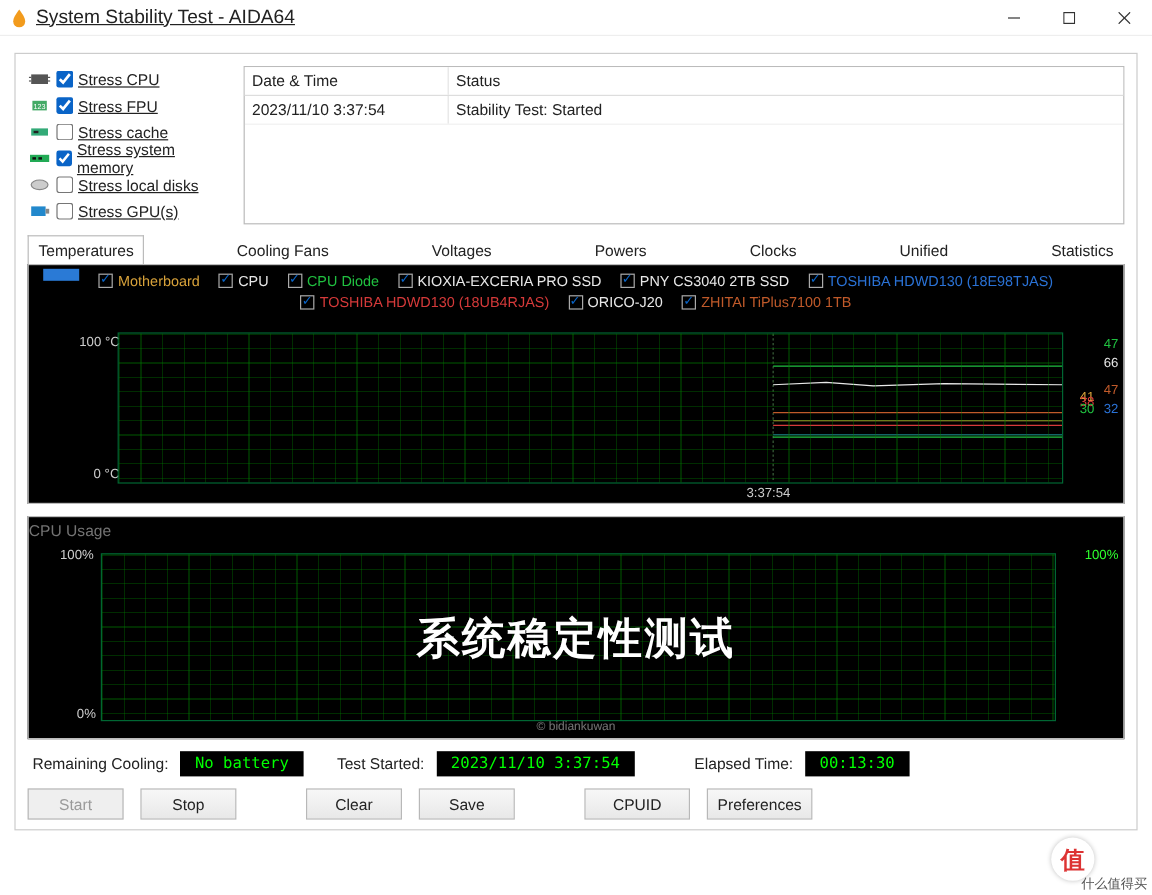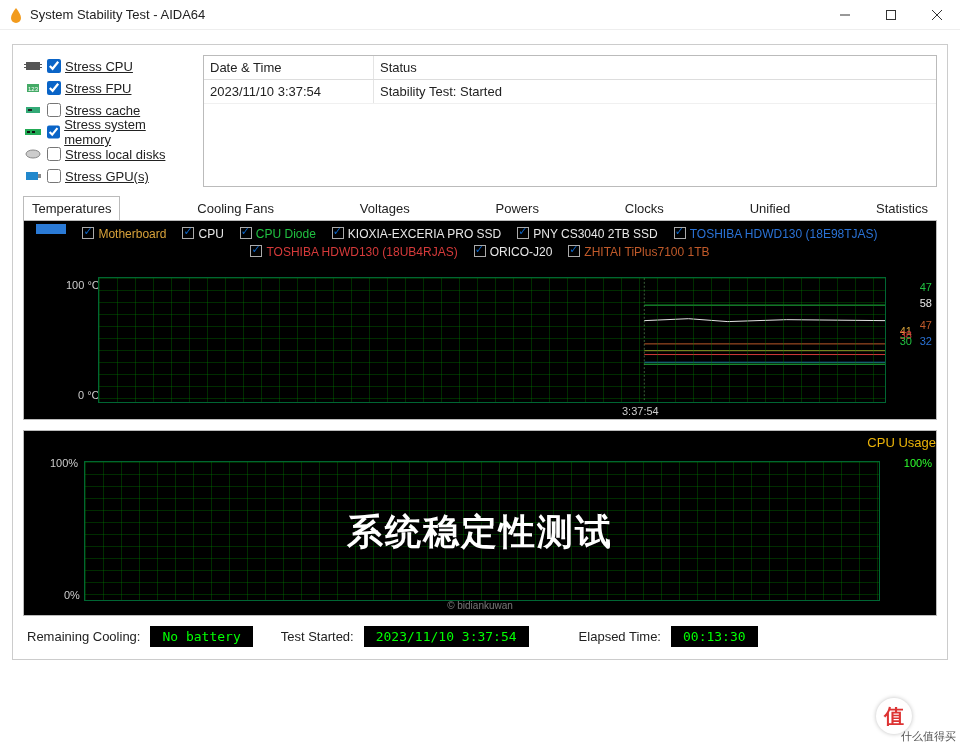--- a/index.html
+++ b/index.html
@@ -1,21 +1,21 @@
 <!DOCTYPE html>
 <html><head>
 <meta charset="utf-8">
 <style>
 * { box-sizing: border-box; margin: 0; padding: 0; font-family: "Segoe UI", Tahoma, sans-serif; }
 body { background: #fff; width: 960px; height: 746px; overflow: hidden; font-size: 13px; color: #222; }
 
 
 .titlebar { height: 30px; display: flex; align-items: center; padding-left: 8px; border-bottom: 1px solid #eee; }
 .titlebar .app-icon { width: 16px; height: 16px; margin-right: 6px; }
-.titlebar .title { font-size: 13px; }
+.titlebar .title { font-size: 16px; text-decoration: underline; }
 .titlebar .win-ctrls { margin-left: auto; display: flex; }
 .titlebar .win-btn { width: 46px; height: 30px; display: flex; align-items: center; justify-content: center; }
 .titlebar .win-btn svg { width: 10px; height: 10px; stroke: #333; fill: none; }
 
 
 .outer { padding: 14px 12px 8px 12px; }
 .panel { border: 1px solid #ccc; padding: 10px 10px 6px 10px; position: relative; background: #fff; }
 
 
 .top-row { display: flex; gap: 10px; margin-bottom: 8px; }
@@ -38,42 +38,42 @@
 .tab { padding: 4px 8px; font-size: 13px; border: 1px solid transparent; position: relative; top: 1px; cursor: default; }
 .tab.active { background: #fff; border: 1px solid #bbb; border-bottom-color: #fff; }
 
 
 .chart { background: #000; color: #fff; position: relative; border: 1px solid #bbb; }
 .chart.temp { height: 200px; }
 .chart.cpu  { height: 186px; margin-top: 10px; }
 
 
 .legend-strip { display: block; font-size: 12px; color: #fff; padding: 4px 8px 0 8px; text-align: center; }
-.legend-strip .litem { display: inline-flex; margin: 2px 8px; gap: 4px; white-space: nowrap; }
+.legend-strip .litem { display: inline-flex; align-items: center; margin: 2px 8px; gap: 4px; white-space: nowrap; }
 .legend-strip .litem .cb { width: 12px; height: 12px; border: 1px solid #aaa; display: inline-block; background: #000; position: relative; }
 .legend-strip .litem .cb::after { content: "✓"; color: #0a64c7; font-size: 11px; position: absolute; top: -3px; left: 0; }
 
 
 .graph-wrap { position: absolute; left: 74px; right: 50px; top: 50px; bottom: 16px; }
 .graph-wrap.tall { top: 56px; }
 .graph-wrap.cpu { left: 60px; right: 56px; top: 30px; bottom: 14px; }
 .graph { position: absolute; inset: 0; border: 1px solid #063; }
 .ylabel { position: absolute; font-size: 11px; color: #ccc; }
 .rlabel { position: absolute; right: 4px; font-size: 11px; }
 .xlabel { position: absolute; font-size: 11px; color: #ccc; bottom: 2px; }
 .sel-bar { position: absolute; left: 12px; top: 3px; width: 30px; height: 10px; background: #2a7ad6; }
 
 
 .grid { position:absolute; inset:0;
   background-image:
     repeating-linear-gradient(to right, rgba(0,128,0,.35) 0 1px, transparent 1px 18px),
     repeating-linear-gradient(to bottom, rgba(0,128,0,.35) 0 1px, transparent 1px 12px);
 }
 
-.chart .title { position:absolute; top:4px; left:0; right:0; text-align:right; font-size:13px; color:#eab308; }
+.chart .title { position:absolute; top:4px; left:0; right:0; text-align:left; font-size:13px; color:#737373; }
 
 .overlay-text { position:absolute; left:0; right:0; top:42%; text-align:center; font-size:36px; font-weight: 800; color:#fff; letter-spacing:2px; font-family: "Microsoft YaHei","PingFang SC",sans-serif; text-shadow: 1px 1px 2px #000; }
 .watermark { position:absolute; left:0; right:0; bottom:4px; text-align:center; color:rgba(255,255,255,.45); font-size:10px; }
 
 
 .status { display:flex; align-items:center; gap:10px; padding:10px 4px 6px 4px; font-size:13px; }
 .status .val { background:#000; color:#0f0; padding:3px 12px; font-family: Consolas, monospace; font-size:13px; display:inline-block; }
 
 
 .btn-row { display:flex; gap:14px; padding: 4px 0 2px 0; }
@@ -257,21 +257,21 @@
             <polyline points="555,75 800,75" stroke="#d8a23a" fill="none"></polyline>
             <polyline points="555,79 800,79" stroke="#d63a3a" fill="none"></polyline>
             <polyline points="555,87 800,87" stroke="#2a72d6" fill="none"></polyline>
             <polyline points="555,89 800,89" stroke="#20c040" fill="none"></polyline>
           </svg>
         </div>
       </div>
       <span class="xlabel" style="left:598px;">3:37:54</span>
       <div id="temp-rlabels">
           <span class="rlabel" style="top: 60px; right: 4px; color: rgb(32, 192, 64);">47</span>
-          <span class="rlabel" style="top: 76px; right: 4px; color: rgb(232, 232, 232);">58</span>
+          <span class="rlabel" style="top: 76px; right: 4px; color: rgb(232, 232, 232);">66</span>
           <span class="rlabel" style="top: 98px; right: 4px; color: rgb(192, 90, 42);">47</span>
           <span class="rlabel" style="top: 104px; right: 24px; color: rgb(216, 162, 58);">41</span>
           <span class="rlabel" style="top: 108px; right: 24px; color: rgb(214, 58, 58);">38</span>
           <span class="rlabel" style="top: 114px; right: 24px; color: rgb(32, 192, 64);">30</span>
           <span class="rlabel" style="top: 114px; right: 4px; color: rgb(42, 114, 214);">32</span>
         </div>
     </div>
 
     <div class="chart cpu">
       <div class="title">CPU Usage</div>
@@ -289,20 +289,30 @@
 
     <div class="status">
       <span>Remaining Cooling:</span>
       <span class="val">No battery</span>
       <span style="margin-left:18px;">Test Started:</span>
       <span class="val">2023/11/10 3:37:54</span>
       <span style="margin-left:40px;">Elapsed Time:</span>
       <span class="val">00:13:30</span>
     </div>
 
+    <div class="btn-row">
+      <div class="btn disabled">Start</div>
+      <div class="btn">Stop</div>
+      <div style="width:30px;"></div>
+      <div class="btn">Clear</div>
+      <div class="btn">Save</div>
+      <div style="width:30px;"></div>
+      <div class="btn wide">CPUID</div>
+      <div class="btn wide">Preferences</div>
+    </div>
 
   </div>
 </div>
 
 <div class="corner-badge">
   <div class="circ">值</div>
   <div class="txt">什么值得买</div>
 </div>
 
 </body></html>

